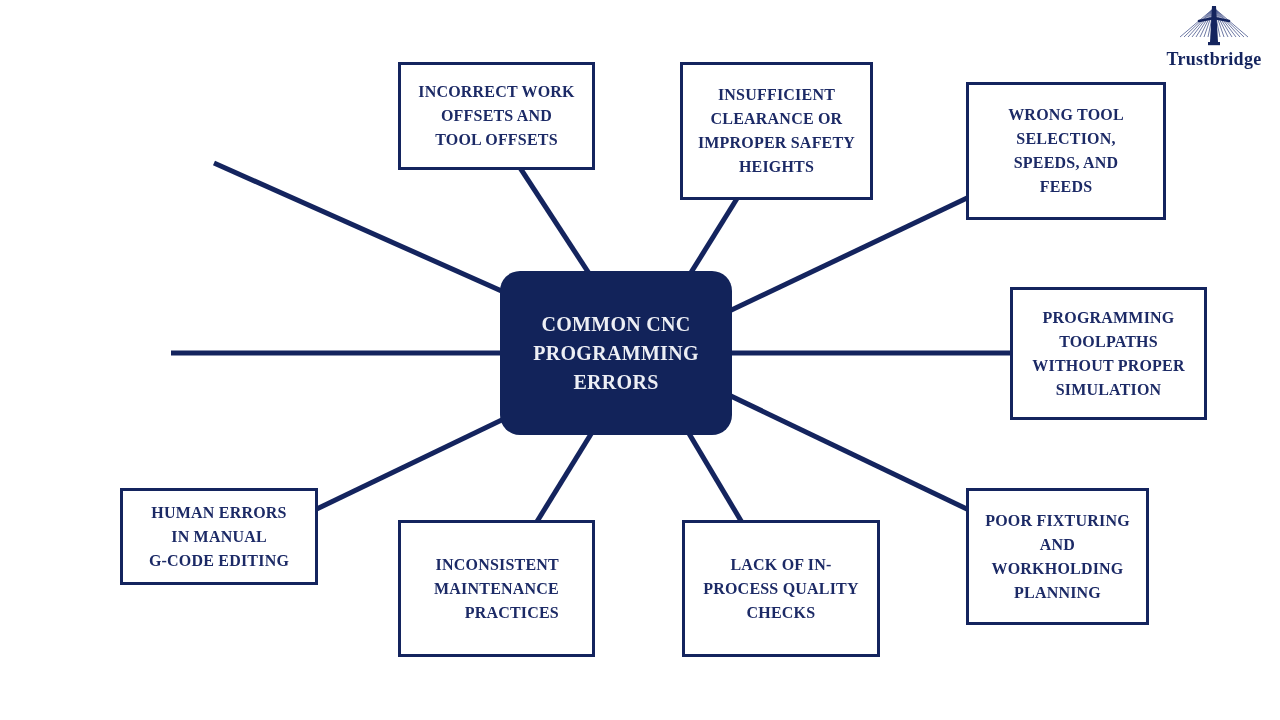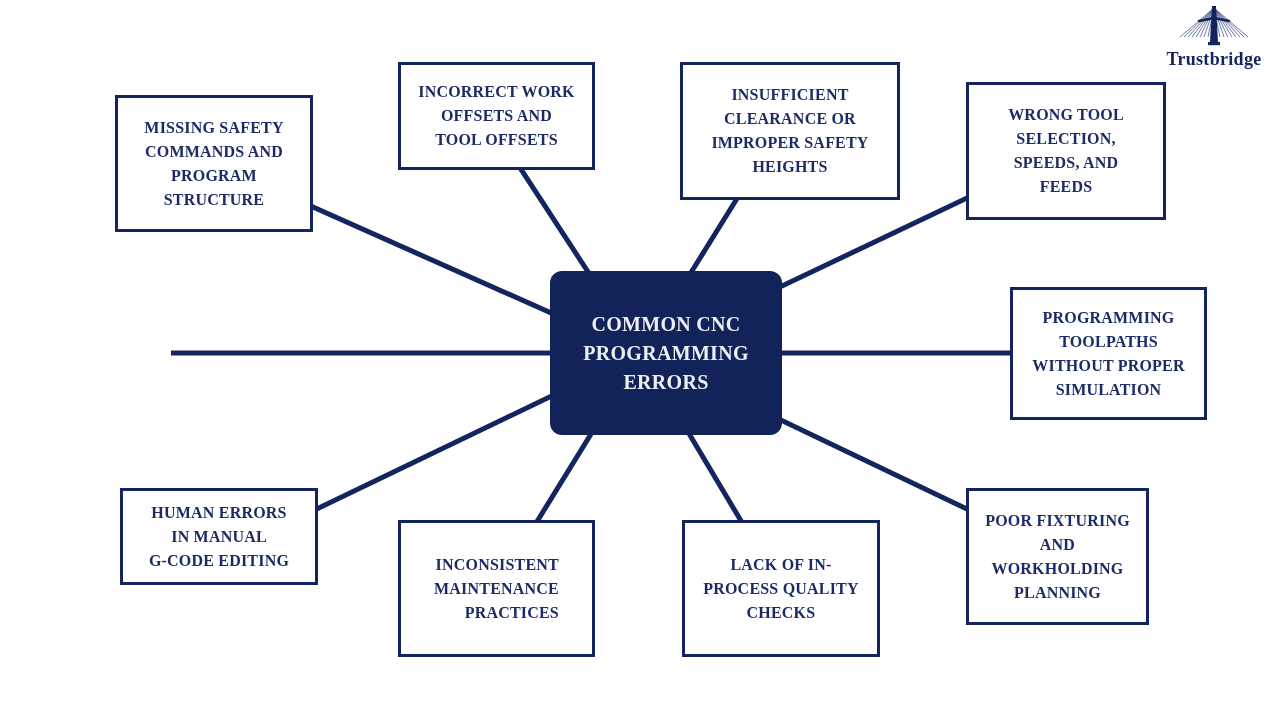--- a/index.html
+++ b/index.html
@@ -35,24 +35,24 @@
     font-weight: bold;
     font-size: 16px;
     line-height: 24px;
     letter-spacing: 0.2px;
     white-space: pre-line;
     padding: 0 6px;
   }
   .center-node {
     position: absolute;
     z-index: 2;
-    left: 550px; top: 271px;
+    left: 500px; top: 271px;
     width: 232px; height: 164px;
     background: #12235A;
-    border-radius: 12px;
+    border-radius: 20px;
     display: flex;
     align-items: center;
     justify-content: center;
     text-align: center;
   }
   .center-label {
     color: #EDEFF5;
     font-weight: bold;
     font-size: 20px;
     line-height: 29px;
@@ -88,32 +88,26 @@
       <line x1="641" y1="353" x2="1066" y2="151"></line>
       <line x1="641" y1="353" x2="1108" y2="353"></line>
       <line x1="641" y1="353" x2="171" y2="353"></line>
       <line x1="641" y1="353" x2="219" y2="556"></line>
       <line x1="641" y1="353" x2="496" y2="588"></line>
       <line x1="641" y1="353" x2="781" y2="588"></line>
       <line x1="641" y1="353" x2="1065" y2="556"></line>
     </g>
   </svg>
 
-  <div class="node" style="left:115px; top:95px;  width:198px; height:137px;">
-    <div class="node-label">MISSING SAFETY
-COMMANDS AND
-PROGRAM
-STRUCTURE</div>
-  </div>
   <div class="node" style="left:398px; top:62px;  width:197px; height:108px;">
     <div class="node-label">INCORRECT WORK
 OFFSETS AND
 TOOL OFFSETS</div>
   </div>
-  <div class="node" style="left:680px; top:62px;  width:220px; height:138px;">
+  <div class="node" style="left:680px; top:62px;  width:193px; height:138px;">
     <div class="node-label">INSUFFICIENT
 CLEARANCE OR
 IMPROPER SAFETY
 HEIGHTS</div>
   </div>
   <div class="node" style="left:966px; top:82px;  width:200px; height:138px;">
     <div class="node-label">WRONG TOOL
 SELECTION,
 SPEEDS, AND
 FEEDS</div>

